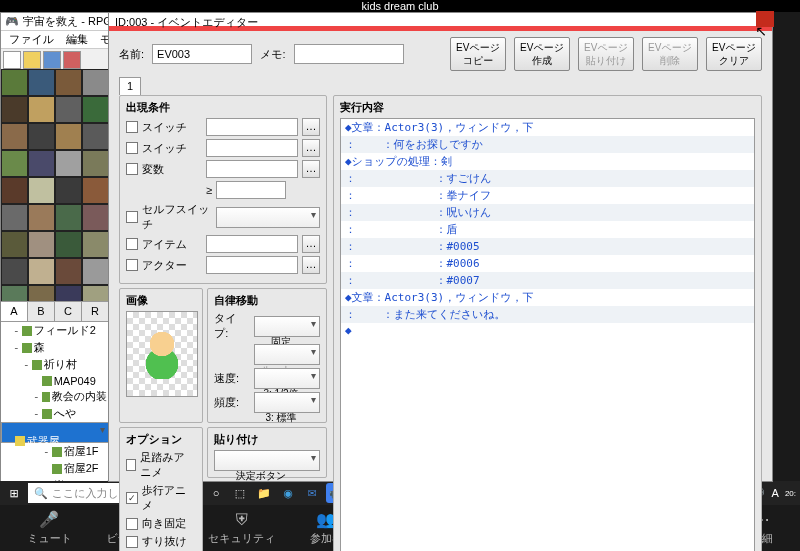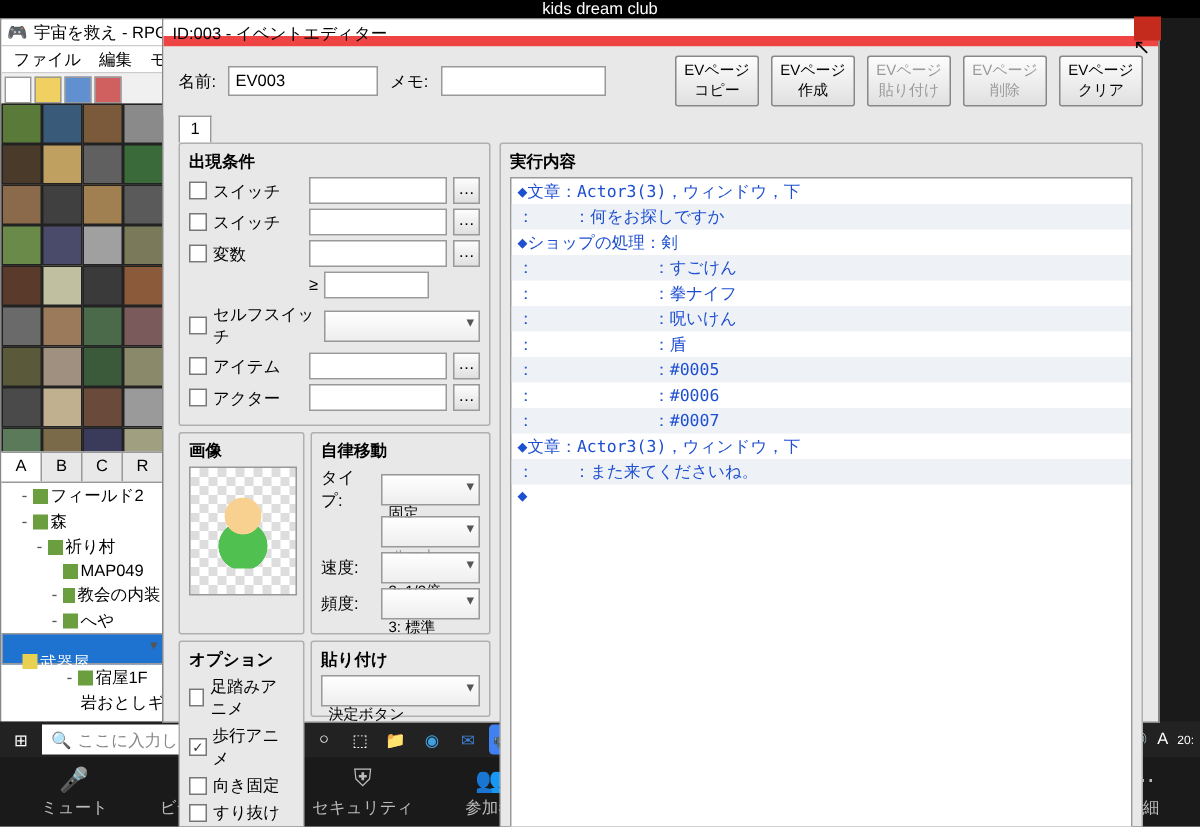--- a/index.html
+++ b/index.html
@@ -19,21 +19,21 @@
 .tiletab { flex: 1; text-align: center; line-height: 18px; border-right: 1px solid #999; }
 .tree { height: 160px; background: #fff; border-top: 1px solid #999; overflow: hidden; font-size: 10px; }
 .treeitem { padding: 1px 2px; white-space: nowrap; display: flex; align-items: center; gap: 2px; }
 .treeitem.sel { background: #1e72d0; color: #fff; }
 .ind1 { padding-left: 12px; } .ind2 { padding-left: 22px; } .ind3 { padding-left: 32px; } .ind4 { padding-left: 42px; }
 .ticon { width: 10px; height: 10px; background: #6a9e3f; display: inline-block; }
 .ticon.y { background: #e8d050; }
 .toggle { color: #555; font-family: monospace; }
 
 .editor { position: absolute; left: 108px; top: 12px; width: 665px; height: 470px; background: #e8e8e8; border: 1px solid #888; z-index: 10; display: flex; flex-direction: column; }
-.edtitle { height: 18px; background: #fff; border-bottom: 7px solid #ef4444; padding: 2px 6px; display: flex; justify-content: space-between; }
+.edtitle { height: 18px; background: #fff; border-bottom: 5px solid #ef4444; padding: 2px 6px; display: flex; justify-content: space-between; }
 .closebtn { width: 18px; height: 16px; background: #c42b1c; position: absolute; right: -2px; top: -2px; }
 .cursor-arrow { position: absolute; right: 5px; top: 10px; z-index: 100; font-size: 14px; color: #000; }
 .edhead { padding: 6px 10px; display: flex; align-items: center; gap: 8px; background: #e8e8e8; }
 .edhead label { font-size: 11px; }
 .txtfield { border: 1px solid #999; background: #fff; height: 20px; padding: 2px 4px; }
 .evbtn { width: 56px; height: 34px; background: linear-gradient(#fdfdfd,#e0e0e0); border: 1px solid #888; font-size: 10px; text-align: center; padding: 2px 0; line-height: 1.3; border-radius: 2px; }
 .evbtn.dis { color: #999; }
 .pagetabs { height: 20px; padding-left: 10px; }
 .pagetab { display: inline-block; width: 22px; height: 18px; background: #fff; border: 1px solid #999; text-align: center; line-height: 16px; border-bottom: none; }
 .edbody { flex: 1; display: flex; padding: 0 10px 6px 10px; gap: 6px; }
@@ -41,21 +41,21 @@
 .group { border: 1px solid #b0b0b0; background: #e8e8e8; padding: 4px 6px 6px 6px; border-radius: 2px; }
 .group > .gtitle { font-weight: bold; font-size: 11px; margin-bottom: 3px; }
 .row { display: flex; align-items: center; gap: 4px; margin-bottom: 3px; }
 .chk { width: 12px; height: 12px; border: 1px solid #777; background: #fff; display: inline-block; text-align: center; line-height: 10px; font-size: 9px; }
 .chk.on::after { content: "✓"; color: #333; }
 .fld { flex: 1; height: 18px; border: 1px solid #999; background: #fff; }
 .dotbtn { width: 18px; height: 18px; border: 1px solid #999; background: linear-gradient(#fdfdfd,#e0e0e0); text-align: center; line-height: 14px; }
 .twocol { display: flex; gap: 4px; }
 .imgbox { width: 72px; height: 86px; border: 1px solid #999; background: repeating-conic-gradient(#ddd 0 25%, #fff 0 50%) 0 0/12px 12px; display: flex; align-items: center; justify-content: center; }
 .sprite { width: 40px; height: 50px; background: radial-gradient(circle at 50% 30%, #f8d090 30%, transparent 31%), radial-gradient(circle at 50% 70%, #50c050 40%, transparent 41%); }
-.sel { height: 18px; border: 1px solid #999; background: linear-gradient(#fff,#eee); padding: 18px 16px 1px 4px; position: relative; font-size: 10px; }
+.sel { height: 18px; border: 1px solid #999; background: linear-gradient(#fff,#eee); padding: 18px 16px 1px 4px; position: relative; font-size: 10px; text-align: center; }
 .sel::after { content: "▾"; position: absolute; right: 3px; top: 1px; color: #555; }
 .rightcol { flex: 1; border: 1px solid #b0b0b0; background: #e8e8e8; padding: 4px 6px; border-radius: 2px; display: flex; flex-direction: column; }
 .content { flex: 1; background: #fff; border: 1px solid #999; overflow: auto; }
 .cline { padding: 1px 4px; font-size: 11px; font-family: "MS Gothic", monospace; white-space: pre; }
 .cline:nth-child(even) { background: #eef2f6; }
 .blue { color: #1e4fd0; }
 
 .taskbar { position: absolute; bottom: 46px; left: 0; width: 800px; height: 24px; background: #222; display: flex; align-items: center; gap: 4px; padding: 0 4px; color: #fff; font-size: 10px; }
 .searchbox { width: 130px; height: 20px; background: #fff; color: #888; padding: 2px 6px; display: flex; align-items: center; gap: 4px; }
 .tbicon { width: 20px; height: 20px; display: flex; align-items: center; justify-content: center; }
@@ -176,20 +176,25 @@
             <span>武器屋</span>
           </div>
           <div class="treeitem ind4">
             <span class="toggle">-</span>
             <span class="ticon"></span>
             <span>宿屋1F</span>
           </div>
           <div class="treeitem ind4">
             <span class="toggle">&nbsp;</span>
             <span class="ticon"></span>
+            <span>宿屋2F</span>
+          </div>
+          <div class="treeitem ind4">
+            <span class="toggle">&nbsp;</span>
+            <span class="ticon"></span>
             <span>岩おとしギ</span>
           </div>
         </div>
     </div>
   </div>
 </div>
 
 <div class="editor">
   <div class="closebtn"></div>
   <span class="cursor-arrow">↖</span>

